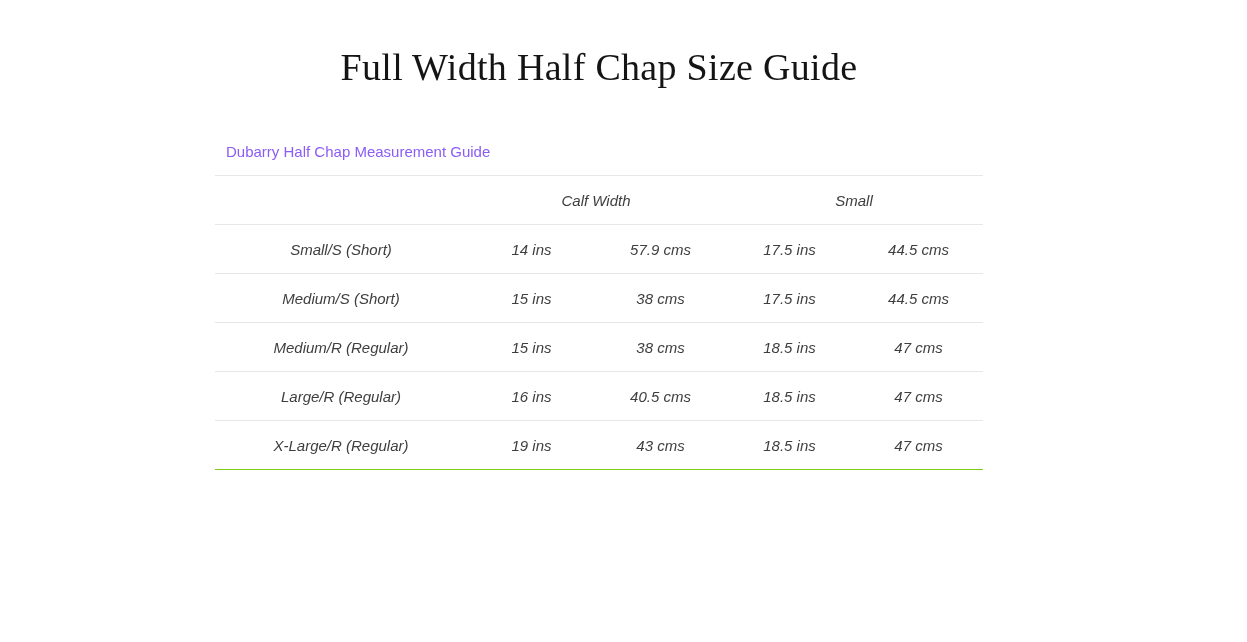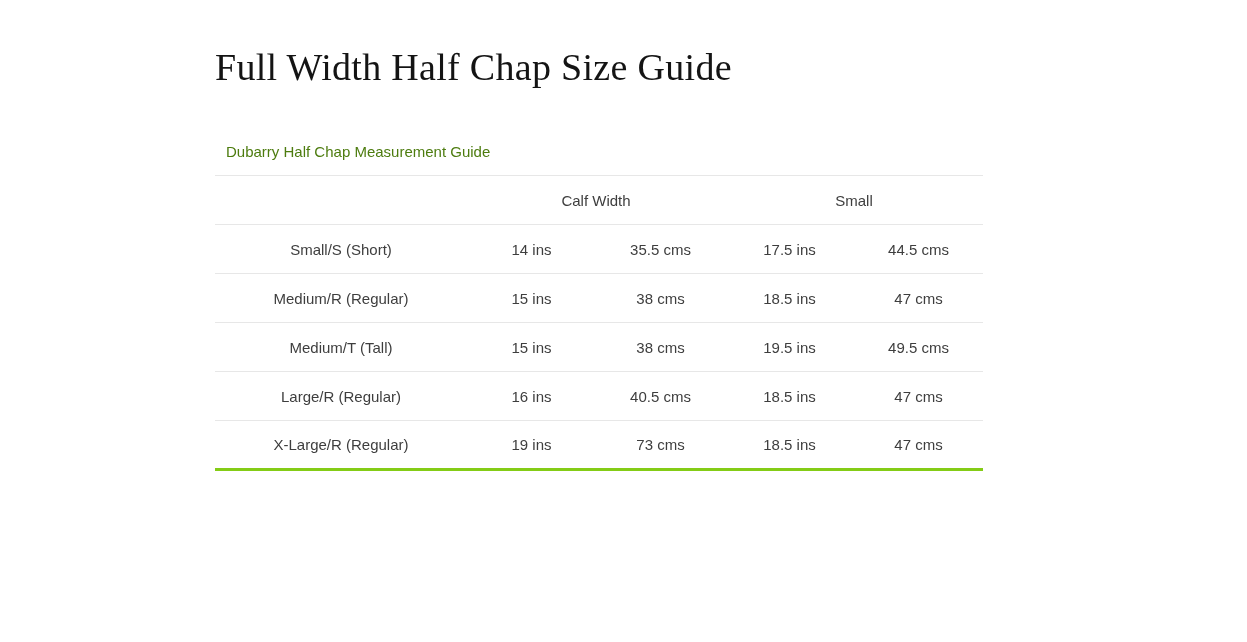--- a/index.html
+++ b/index.html
@@ -17,53 +17,53 @@
   .content {
     width: 768px;
     margin: 0 0 0 215px;
   }
   .page-title {
     font-family: "Liberation Serif", serif;
     font-weight: 400;
     font-size: 38px;
     line-height: 46px;
     color: #141414;
-    text-align: left;
+    text-align: center;
     margin: 44px 0 0 0;
     letter-spacing: 0.3px;
     white-space: nowrap;
   }
   .table-caption {
     font-size: 15px;
     line-height: 20px;
-    color: #4d7c0f;
+    color: #8b5cf6;
     margin: 52px 0 0 0;
     padding-left: 11px;
   }
   table.size-guide {
     width: 768px;
     margin-top: 13px;
     border-collapse: collapse;
     table-layout: fixed;
   }
   col.c-size  { width: 252px; }
   col.c-unit  { width: 129px; }
-  tr { height: 49px; }
+  tr { height: 49px; font-style: italic; }
   th, td {
     border-top: 1px solid #e7e7e7;
     text-align: center;
     vertical-align: middle;
     font-size: 15px;
     font-weight: 400;
     color: #3e3e3e;
     padding: 0;
     white-space: nowrap;
   }
   tbody tr:last-child td {
-    border-bottom: 3px solid #84cc16;
+    border-bottom: 1px solid #84cc16;
   }
 </style>
 </head>
 <body>
 
 <div class="content">
 
   <h1 class="page-title">Full Width Half Chap Size Guide</h1>
 
   <p class="table-caption">Dubarry Half Chap Measurement Guide</p>
@@ -80,48 +80,48 @@
       <tr>
         <th></th>
         <th colspan="2">Calf Width</th>
         <th colspan="2">Small</th>
       </tr>
     </thead>
     <tbody>
       <tr>
         <td>Small/S (Short)</td>
         <td>14 ins</td>
-        <td>35.5 cms</td>
+        <td>57.9 cms</td>
+        <td>17.5 ins</td>
+        <td>44.5 cms</td>
+      </tr>
+      <tr>
+        <td>Medium/S (Short)</td>
+        <td>15 ins</td>
+        <td>38 cms</td>
         <td>17.5 ins</td>
         <td>44.5 cms</td>
       </tr>
       <tr>
         <td>Medium/R (Regular)</td>
         <td>15 ins</td>
         <td>38 cms</td>
         <td>18.5 ins</td>
         <td>47 cms</td>
       </tr>
       <tr>
-        <td>Medium/T (Tall)</td>
-        <td>15 ins</td>
-        <td>38 cms</td>
-        <td>19.5 ins</td>
-        <td>49.5 cms</td>
-      </tr>
-      <tr>
         <td>Large/R (Regular)</td>
         <td>16 ins</td>
         <td>40.5 cms</td>
         <td>18.5 ins</td>
         <td>47 cms</td>
       </tr>
       <tr>
         <td>X-Large/R (Regular)</td>
         <td>19 ins</td>
-        <td>73 cms</td>
+        <td>43 cms</td>
         <td>18.5 ins</td>
         <td>47 cms</td>
       </tr>
     </tbody>
   </table>
 
 </div>
 
 </body></html>

